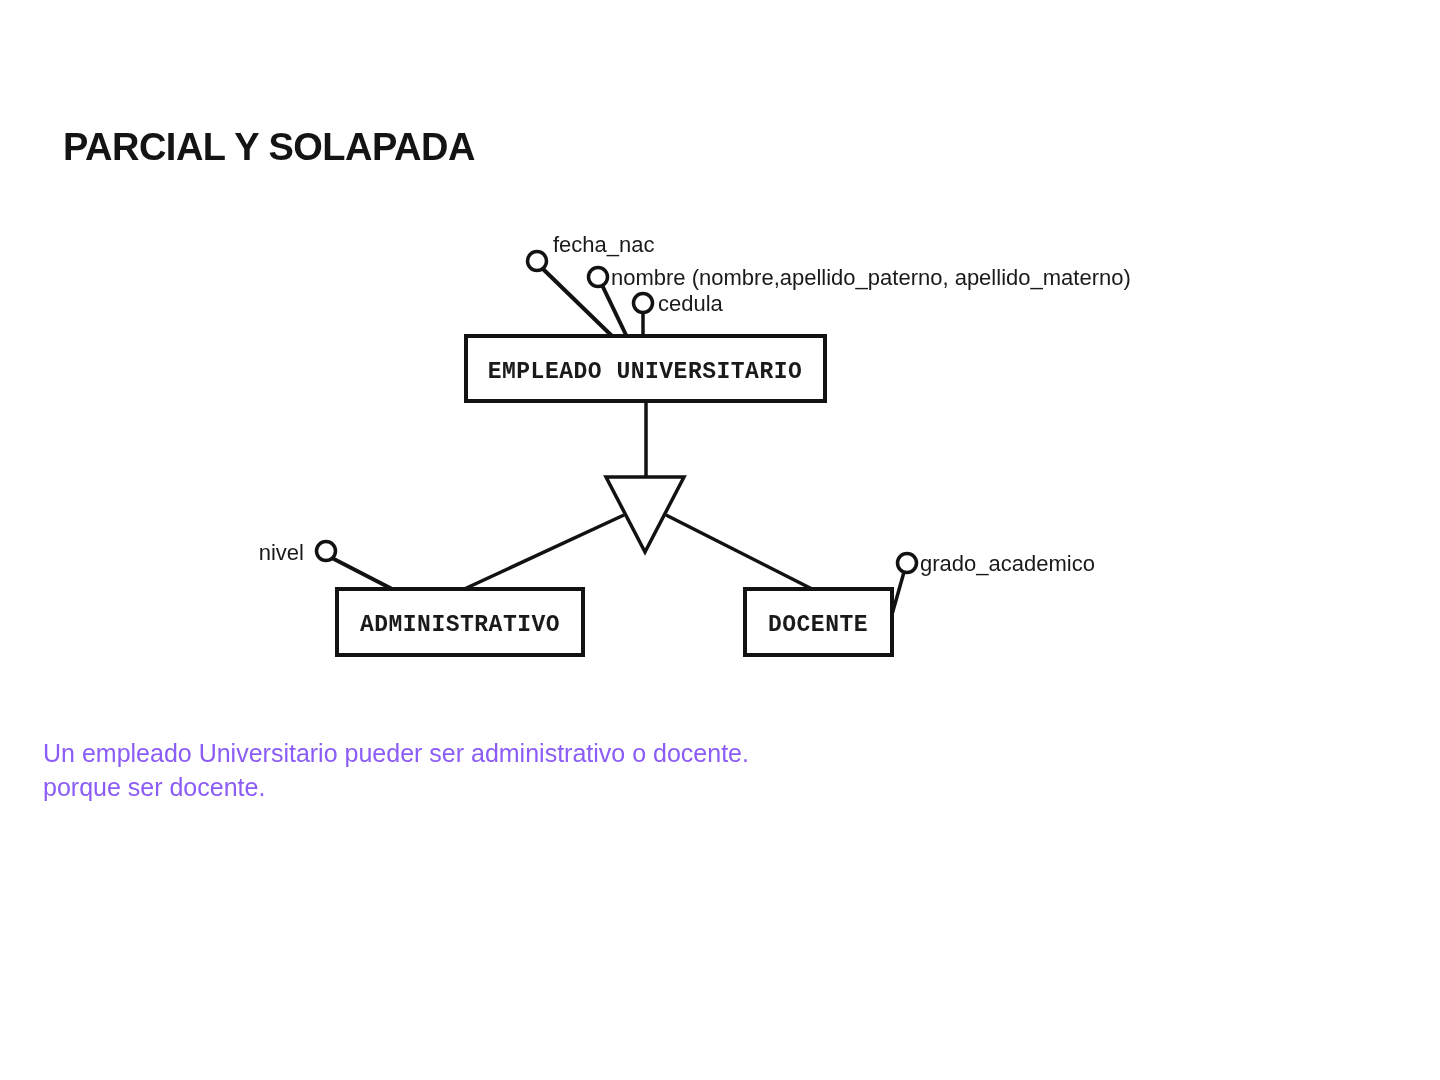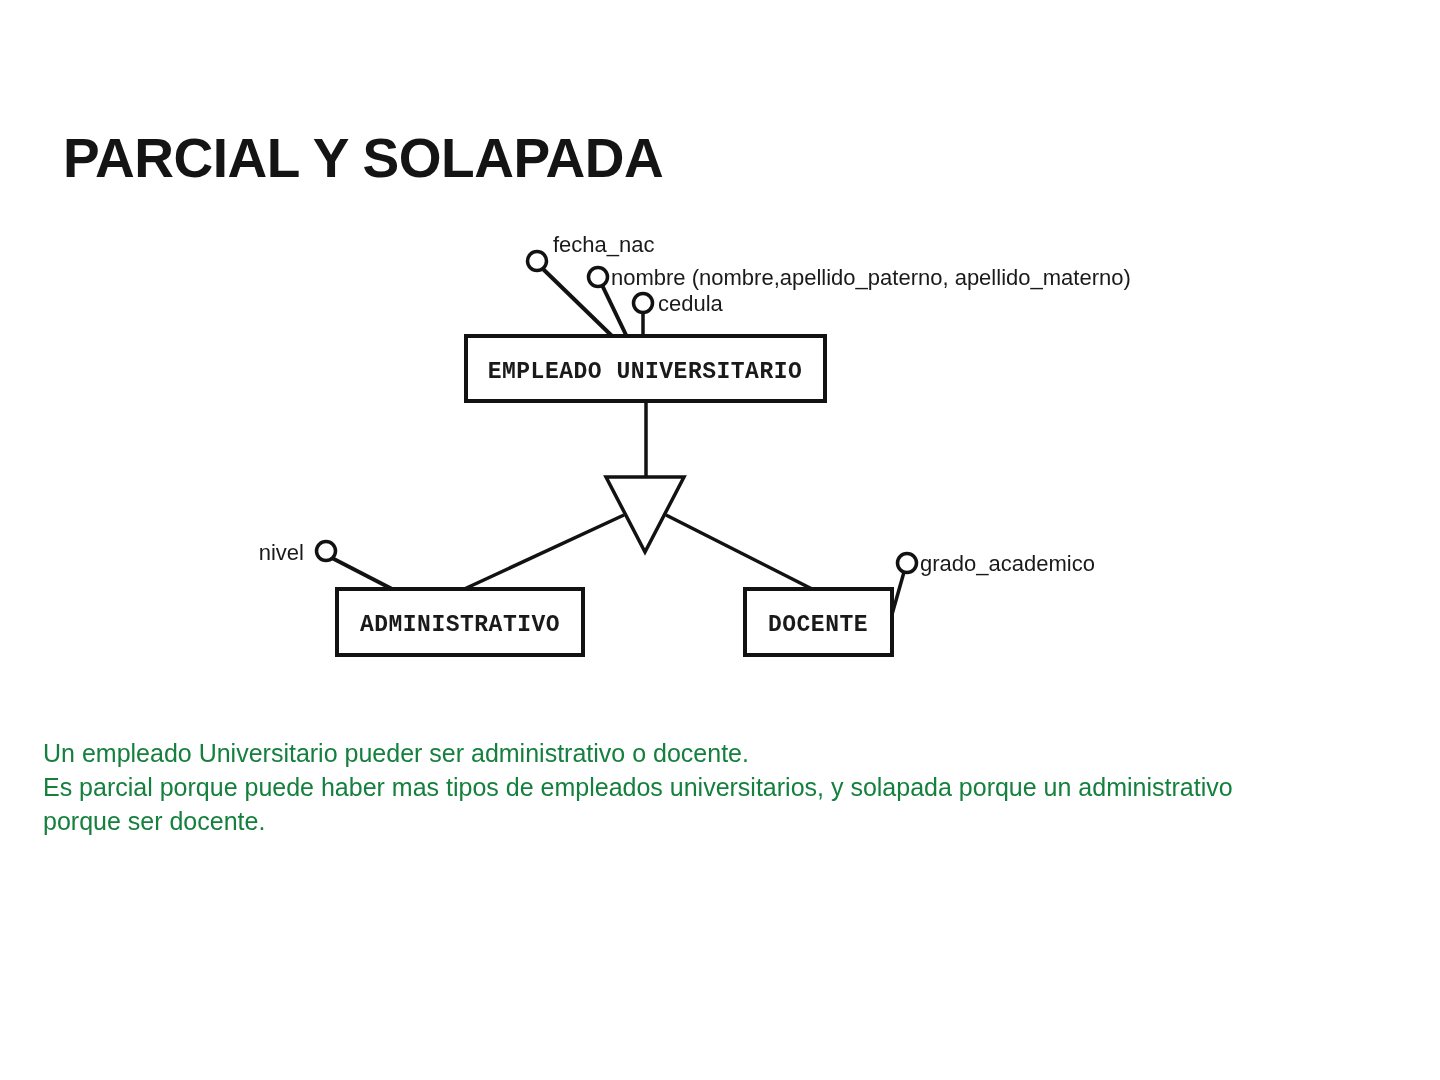--- a/index.html
+++ b/index.html
@@ -13,21 +13,21 @@
     height: 1080px;
     background: #ffffff;
     overflow: hidden;
     font-family: "Liberation Sans", sans-serif;
     color: #1a1a1a;
   }
   .slide-title {
     position: absolute;
     left: 63px;
     top: 126px;
-    font-size: 55px;
+    font-size: 38px;
     font-weight: 800;
     letter-spacing: -0.5px;
     color: #141414;
     white-space: nowrap;
   }
   .diagram-svg {
     position: absolute;
     left: 0;
     top: 0;
     width: 1440px;
@@ -69,21 +69,21 @@
     font-weight: 600;
     letter-spacing: 0.5px;
     fill: #1a1a1a;
   }
   .description {
     position: absolute;
     left: 43px;
     top: 736px;
     font-size: 25px;
     line-height: 34px;
-    color: #15803d;
+    color: #8b5cf6;
     width: 1370px;
   }
   .description .line {
     white-space: nowrap;
   }
 </style>
 </head>
 <body>
 
 <div class="slide">
@@ -124,17 +124,16 @@
     <line class="conn-thin" x1="904" y1="572" x2="891" y2="618"></line>
     <circle class="attr-circle" cx="907" cy="563" r="9.5"></circle>
     <text class="attr-label" x="920" y="571">grado_academico</text>
 
     <rect class="shape" x="745" y="589" width="147" height="66"></rect>
     <text class="entity-label" x="818" y="631" text-anchor="middle">DOCENTE</text>
   </svg>
 
   <div class="description">
     <div class="line">Un empleado Universitario pueder ser administrativo o docente.</div>
-    <div class="line">Es parcial porque puede haber mas tipos de empleados universitarios, y solapada porque un administrativo</div>
     <div class="line">porque ser docente.</div>
   </div>
 
 </div>
 
 </body></html>

